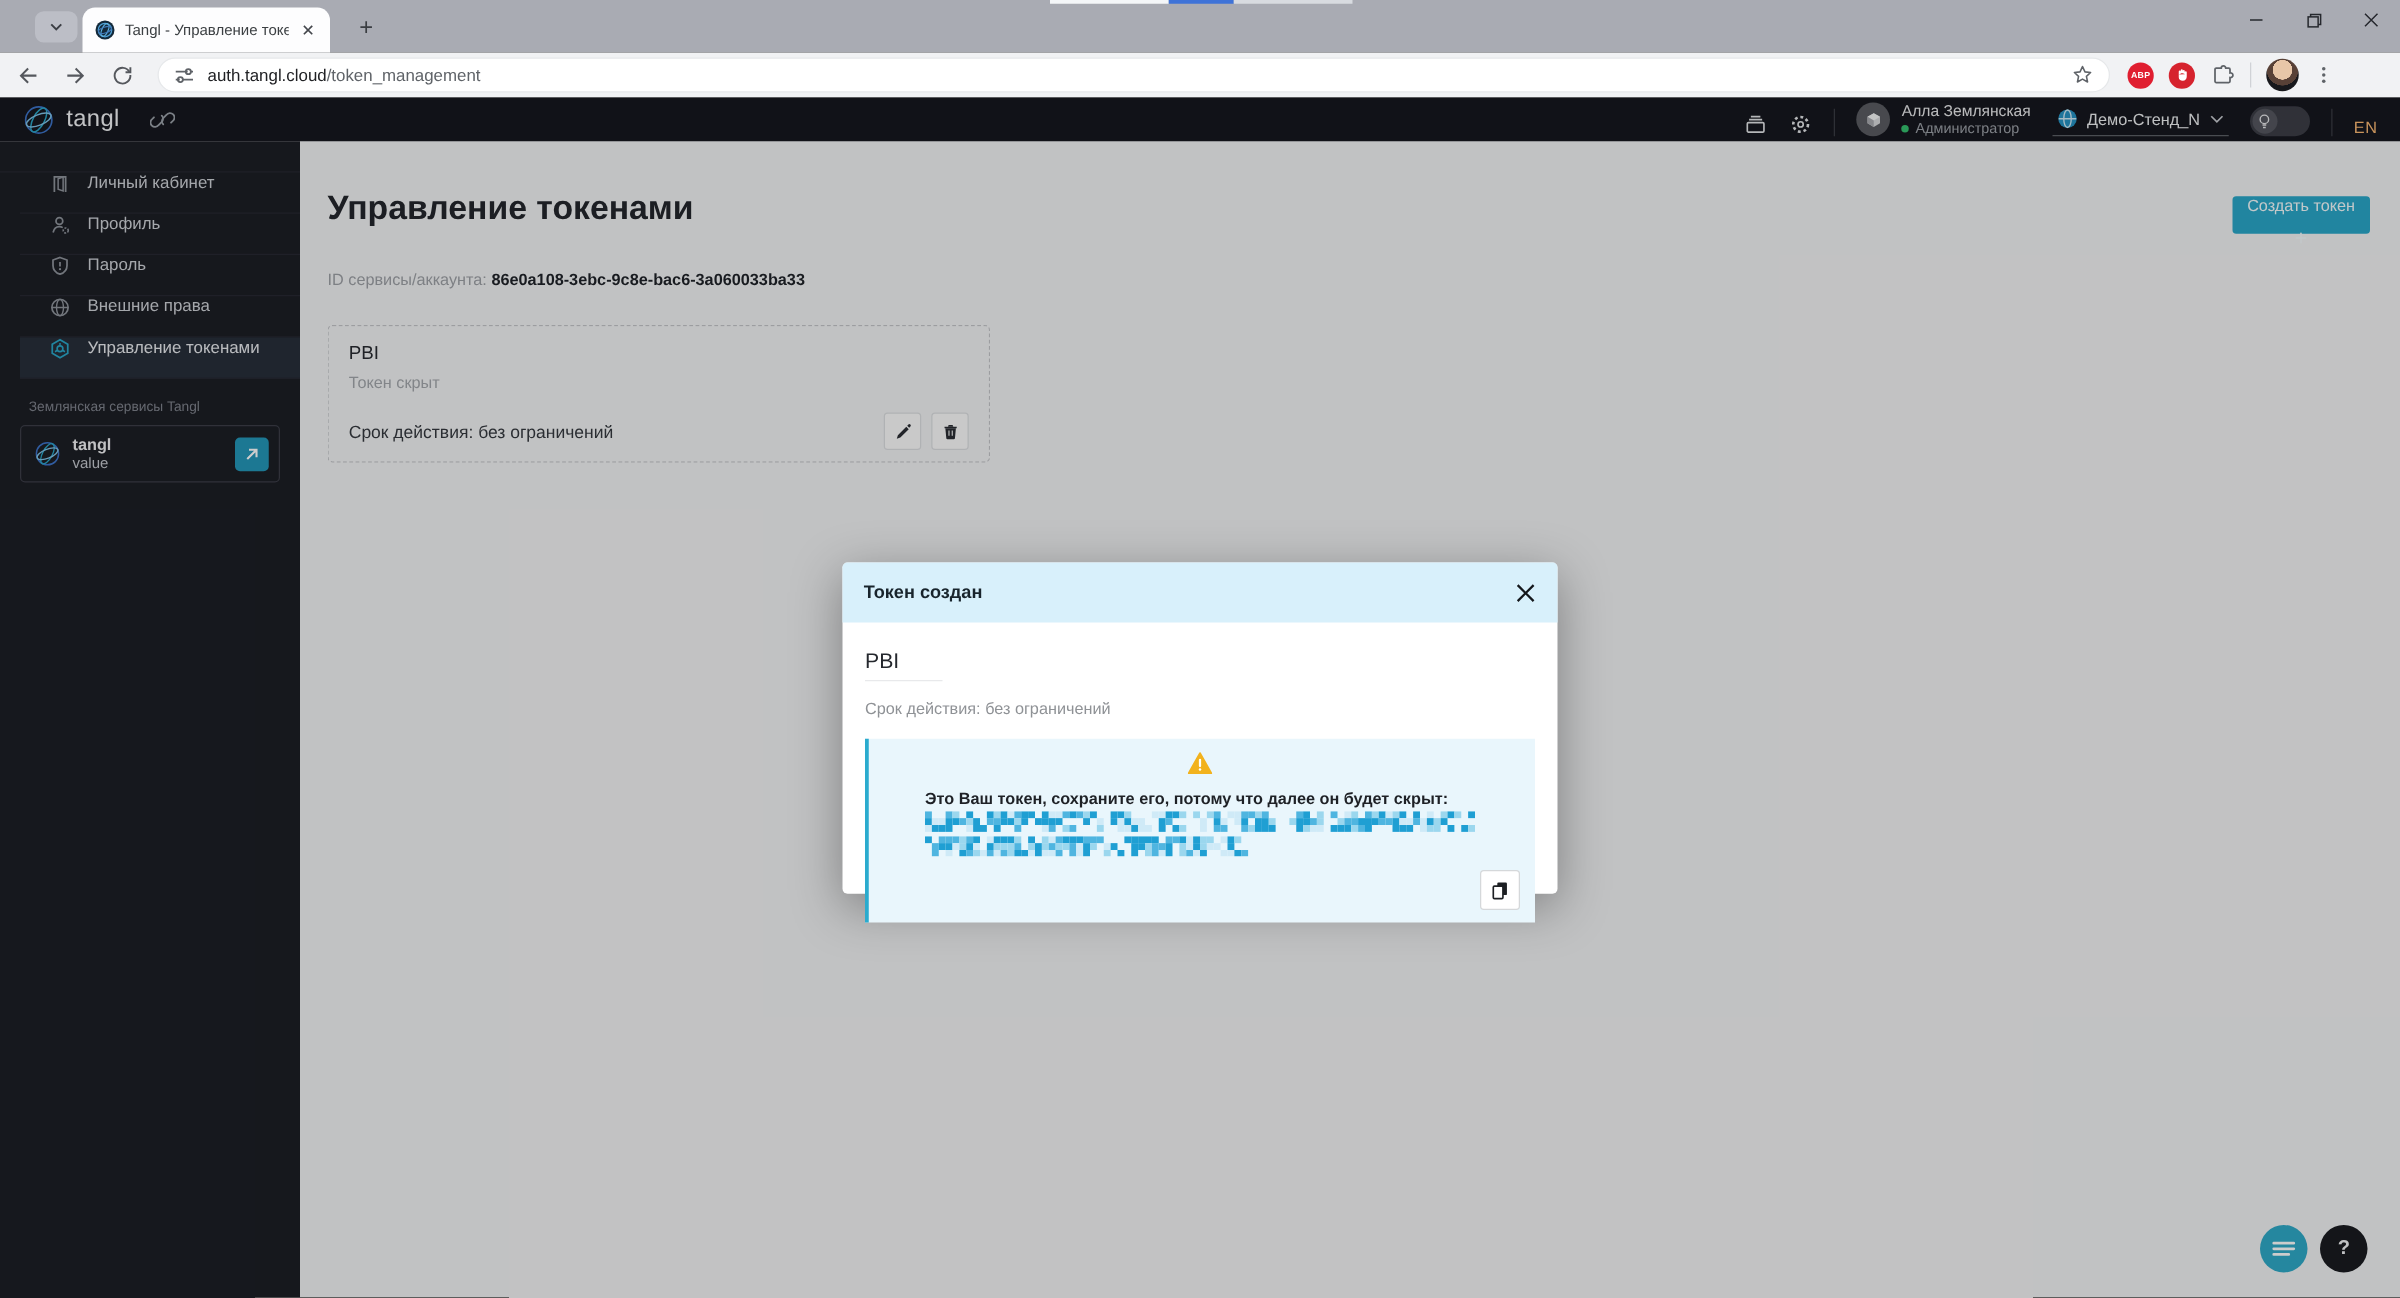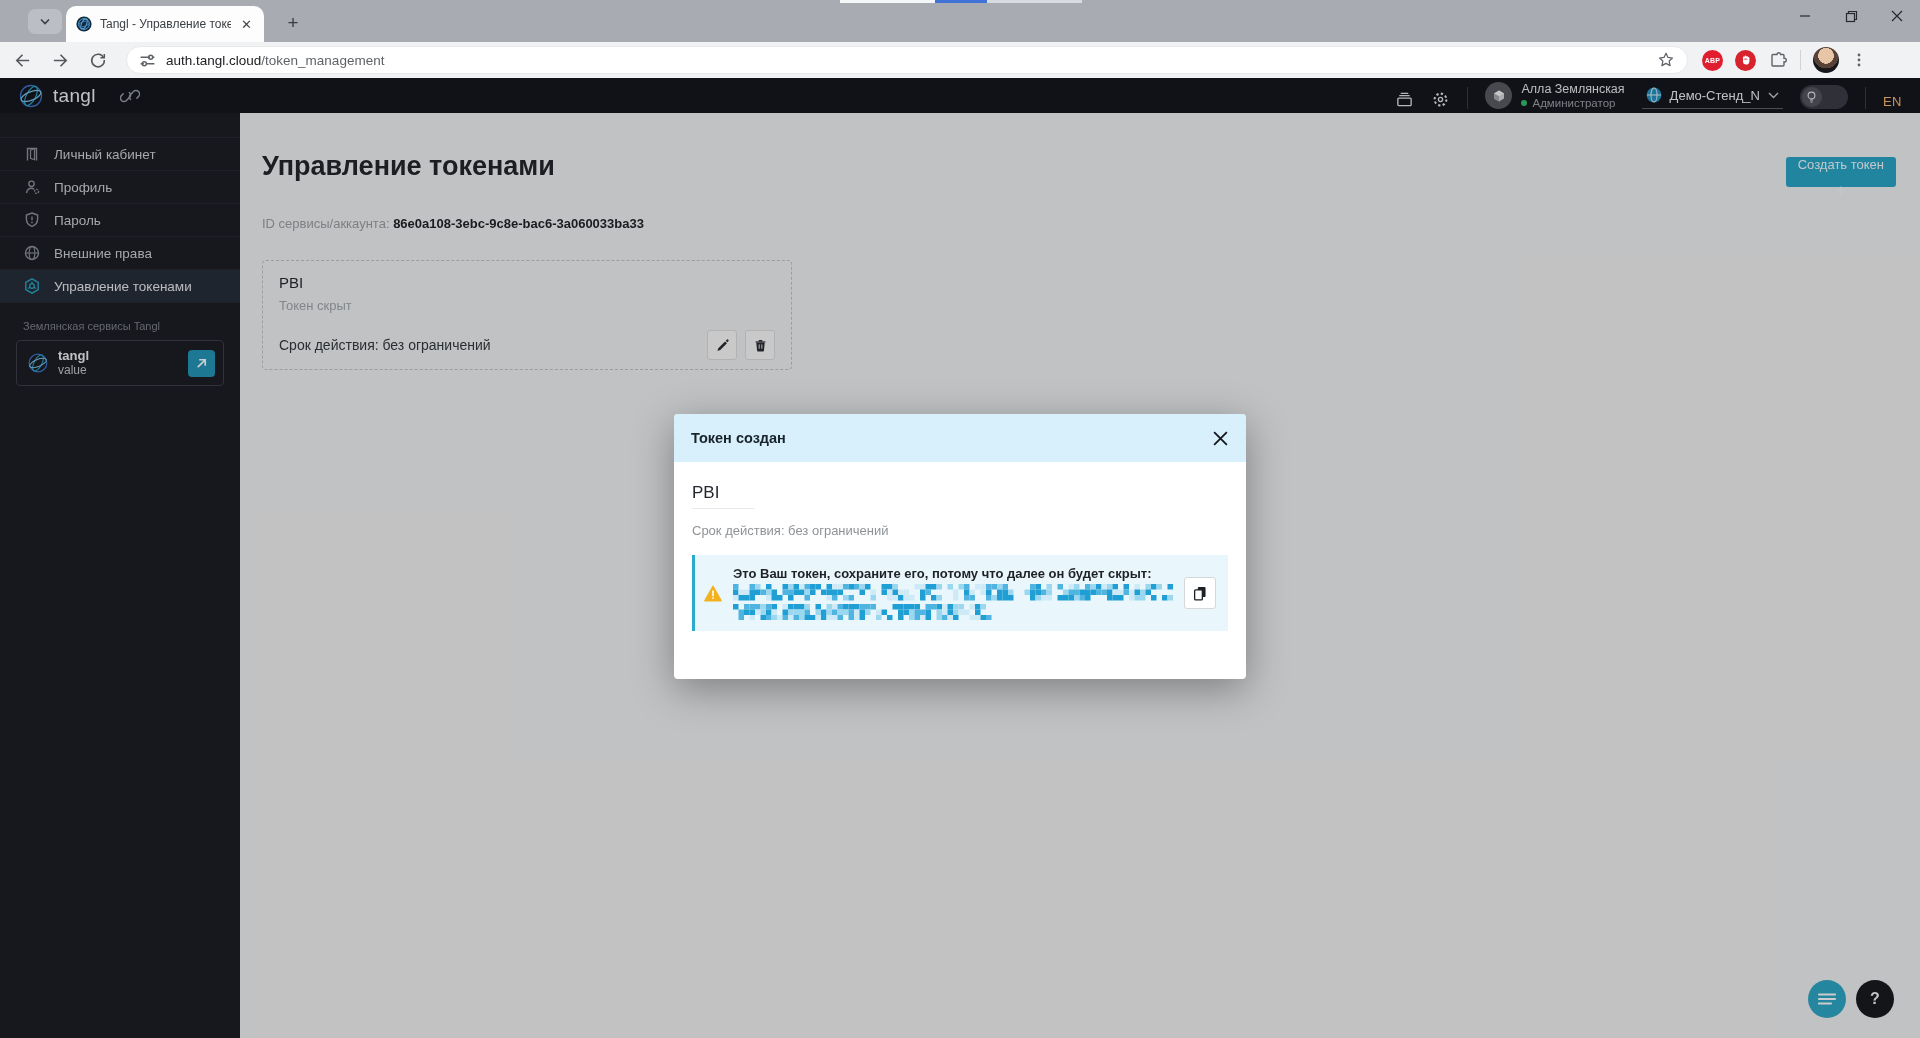--- a/index.html
+++ b/index.html
@@ -57,22 +57,22 @@
   .dot-green { width:6px; height:6px; border-radius:50%; background:#35c06f; display:inline-block; }
   .workspace { display:flex; align-items:center; gap:8px; padding:0 4px 5px 4px;
     border-bottom:1px solid #5c5f66; color:#eef0f2; font-size:13px; margin-top:5px; }
   .theme-toggle { width:48px; height:24px; border-radius:12px; background:#3c3e47; position:relative; }
   .theme-knob { position:absolute; left:2px; top:2px; width:20px; height:20px; border-radius:50%;
     background:#55575f; display:flex; align-items:center; justify-content:center; }
   .lang { color:#fdba74; font-size:13px; letter-spacing:.5px; }
 
   .sidebar { position:absolute; left:0; top:35px; width:240px; height:925px; background:#1c1e25; z-index:2; }
   .side-list { margin-top:24px; border-top:1px solid #272932; }
-  .side-item { height:33px; display:flex; align-items:center; gap:13px; padding:0 0 0 23px;
-    border-bottom:1px solid #272932; color:#ced1d6; font-size:13.5px; cursor:pointer; }
+  .side-item { height:33px; display:flex; gap:13px; padding:0 0 0 23px;
+    border-bottom:1px solid #272932; color:#ced1d6; font-size:13.5px; cursor:pointer;margin-left:16px; }
   .side-item.active { background:#272f3a; color:#e8eaee; }
   .side-section { margin:17px 0 8px 23px; color:#7f838c; font-size:11px; }
   .service-card { margin:0 16px; border:1px solid #3c3e48; border-radius:4px; height:46px;
     display:flex; align-items:center; padding:0 8px 0 10px; gap:9px; }
   .svc-name { color:#f0f1f3; font-size:13px; font-weight:bold; line-height:1.15; }
   .svc-sub { color:#c4c7cd; font-size:12px; line-height:1.15; }
   .svc-open { margin-left:auto; width:27px; height:27px; border-radius:4px; background:#2496b8;
     display:flex; align-items:center; justify-content:center; cursor:pointer; }
   .logout-wrap { margin-top:14px; border-top:1px solid #272932; }
 
@@ -96,32 +96,32 @@
     border-radius:3px; display:flex; align-items:center; justify-content:center; cursor:pointer; }
 
   .fab { position:absolute; width:38px; height:38px; border-radius:50%; display:flex;
     align-items:center; justify-content:center; cursor:pointer; z-index:5; }
   .fab-chat { right:74px; bottom:20px; background:#2fa9c7; }
   .fab-help { right:26px; bottom:20px; background:#191b20; color:#f2f3f5; font-size:16px; font-weight:bold; }
 
   .overlay { position:absolute; inset:0; background:rgba(0,0,0,.2); z-index:30; }
 
   
-  .modal { position:absolute; left:50%; transform:translateX(-50%); top:336px; width:572px; height:265px;
+  .modal { position:absolute; left:50%; transform:translateX(-50%); top:372px; width:572px; height:265px;
     background:#fff; border-radius:4px; z-index:40; box-shadow:0 10px 40px rgba(0,0,0,.35); }
   .modal-header { height:48px; background:#d8f0fb; border-radius:4px 4px 0 0; display:flex;
     align-items:center; padding:0 17px; }
   .modal-title { font-size:14.5px; font-weight:bold; color:#18242c; }
   .modal-close { margin-left:auto; cursor:pointer; display:flex; }
   .modal-body { padding:21px 18px 0 18px; }
   .m-token-name { font-size:17px; color:#25282e; display:inline-block; min-width:62px;
     padding-bottom:5px; border-bottom:1px solid #e8e9eb; }
   .m-expiry { margin-top:14px; font-size:13px; color:#8f9296; }
   .warnbox { margin-top:17px; background:#e9f6fc; border-left:3px solid #2aabce; min-height:76px;
-    display:flex; align-items:center; padding:10px 12px 10px 9px; gap:11px; }
+    display:flex; align-items:center; padding:10px 12px 10px 9px; gap:11px;flex-direction:column; }
   .warn-content { display:flex; flex-direction:column; gap:3px; }
   .warn-text { font-size:13px; font-weight:bold; color:#1e2126; }
   .tok-line { display:block; }
   .copy-btn { margin-left:auto; width:32px; height:32px; background:#fff; border:1px solid #d5d8da;
     border-radius:3px; display:flex; align-items:center; justify-content:center; cursor:pointer; flex:0 0 auto; }
 </style>
 </head>
 <body>
 
 <div class="screen">

